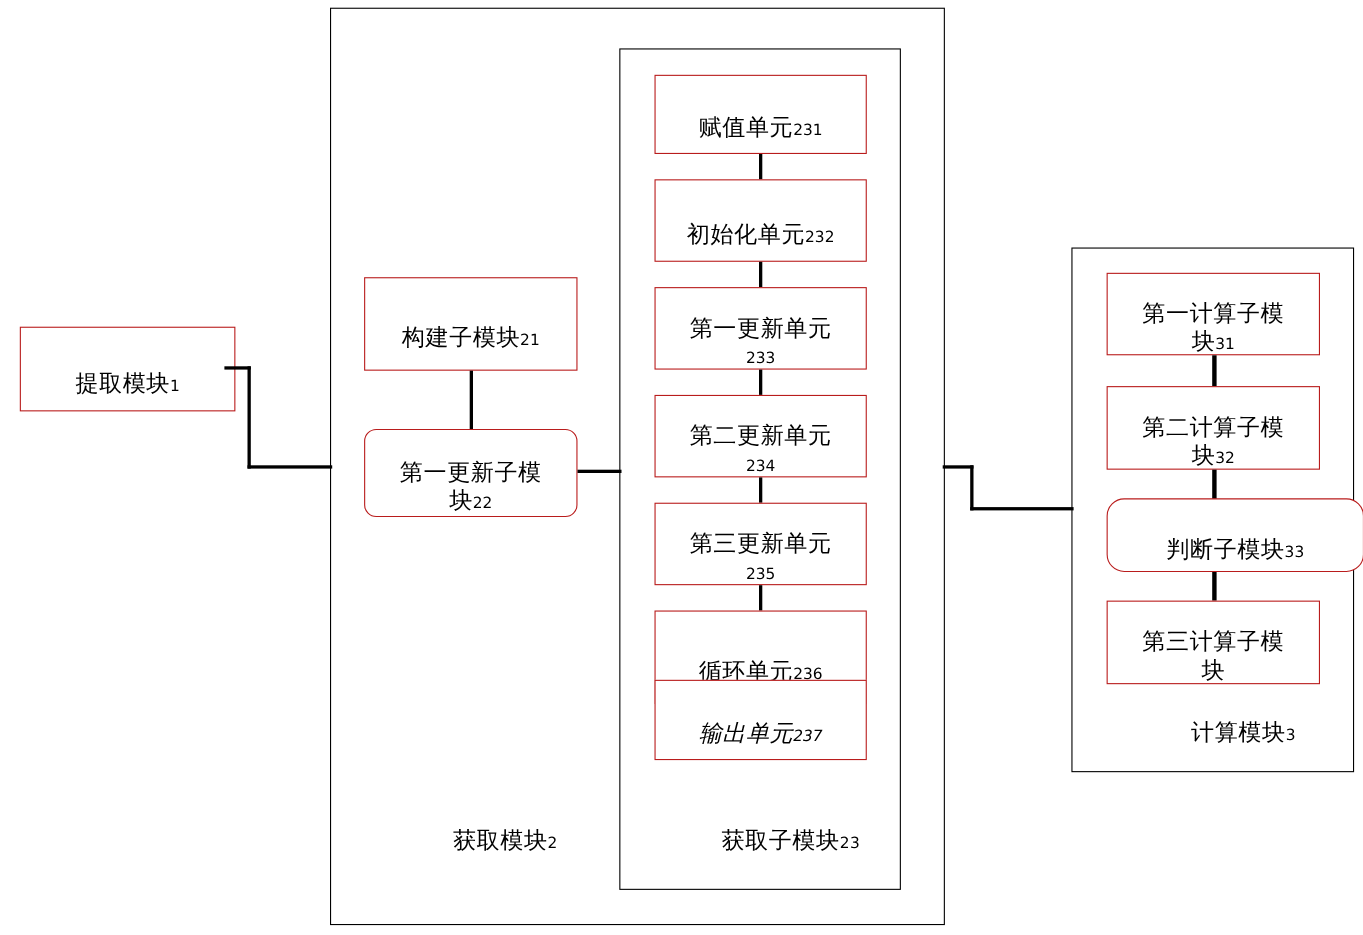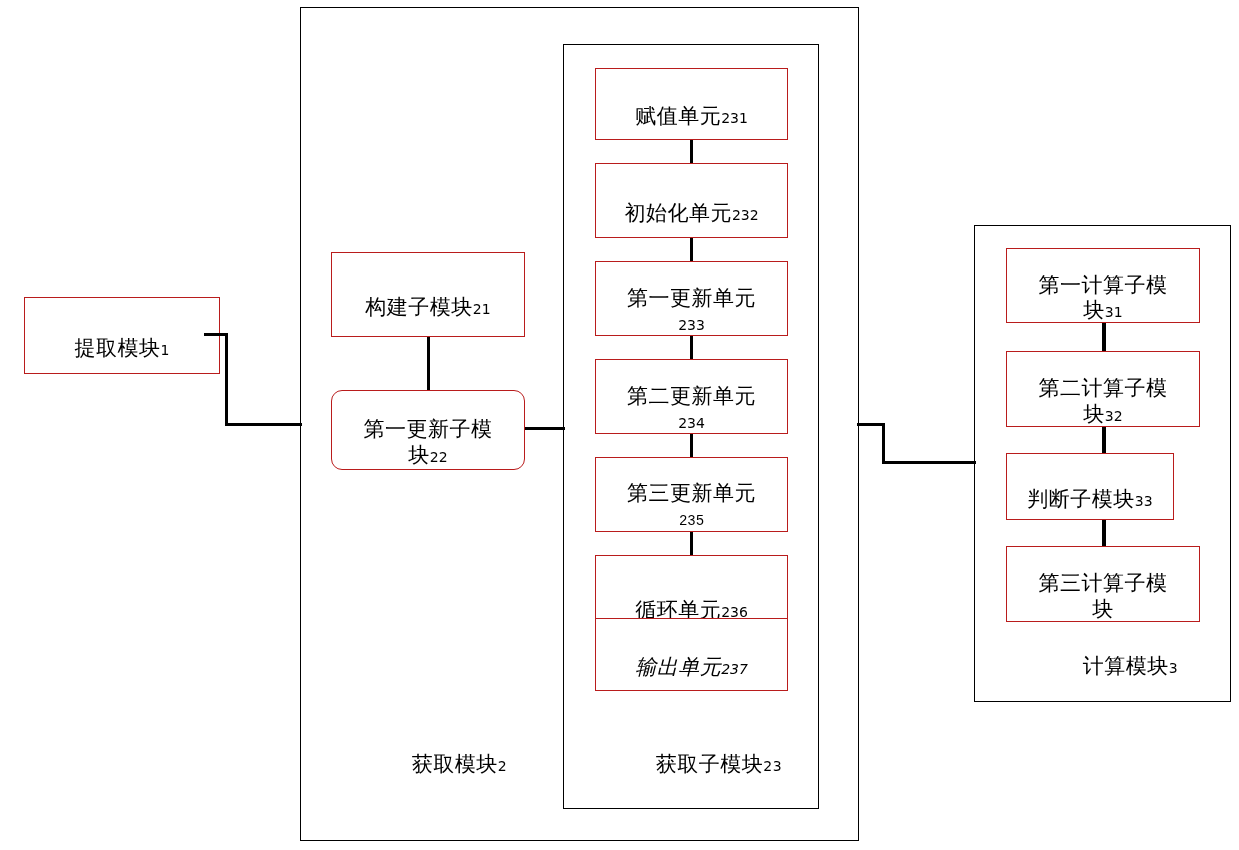--- a/index.html
+++ b/index.html
@@ -67,21 +67,21 @@
     position: absolute;
     background: #000000;
     height: 3px;
   }
 </style>
 </head>
 <body>
 
 <div id="diagram">
 
-  <div class="node-box" style="left:24px; top:297px; width:196px; height:77px;">
+  <div class="node-box" style="left:18px; top:297px; width:196px; height:77px;">
     <span class="node-label">
       <span>提取模块</span><span class="sub">1</span>
     </span>
   </div>
 
   <div class="hconn" style="left:204px; top:333px; width:24px;"></div>
   <div class="vconn" style="left:225px; top:333px; height:93px;"></div>
   <div class="hconn" style="left:225px; top:423px; width:77px;"></div>
 
   <div class="container-box" style="left:300px; top:7px; width:559px; height:834px;"></div>
@@ -134,21 +134,21 @@
   </div>
   <div class="vconn" style="left:690px; top:336px; height:24px;"></div>
 
   <div class="node-box" style="left:595px; top:359px; width:193px; height:75px;justify-content:center;">
     <span class="node-label">
       <span>第二更新单元</span><br><span class="sub">234</span>
     </span>
   </div>
   <div class="vconn" style="left:690px; top:434px; height:24px;"></div>
 
-  <div class="node-box" style="left:595px; top:457px; width:193px; height:75px;font-family:Liberation Mono, monospace;">
+  <div class="node-box" style="left:595px; top:457px; width:193px; height:75px;">
     <span class="node-label">
       <span>第三更新单元</span><br><span class="sub">235</span>
     </span>
   </div>
   <div class="vconn" style="left:690px; top:532px; height:24px;"></div>
 
   <div class="node-box" style="left:595px; top:555px; width:193px; height:85px;text-align:right;">
     <span class="node-label">
       <span>循环单元</span><span class="sub">236</span>
     </span>
@@ -180,21 +180,21 @@
   <div class="vconn" style="left:1102px; top:323px; width:4px; height:29px;"></div>
 
   <div class="node-box" style="left:1006px; top:351px; width:194px; height:76px;">
     <span class="node-label">
       <span>第二计算子模
 块</span><span class="sub">32</span>
     </span>
   </div>
   <div class="vconn" style="left:1102px; top:427px; width:4px; height:27px;"></div>
 
-  <div class="node-box" style="left:1006px; top:453px; width:168px; height:67px;">
+  <div class="node-box" style="left:1006px; top:453px; width:234px; height:67px;border-radius:16px;">
     <span class="node-label">
       <span>判断子模块</span><span class="sub">33</span>
     </span>
   </div>
   <div class="vconn" style="left:1102px; top:520px; width:4px; height:27px;"></div>
 
   <div class="node-box" style="left:1006px; top:546px; width:194px; height:76px;">
     <span class="node-label">
       <span>第三计算子模
 块</span><span class="sub"></span>

